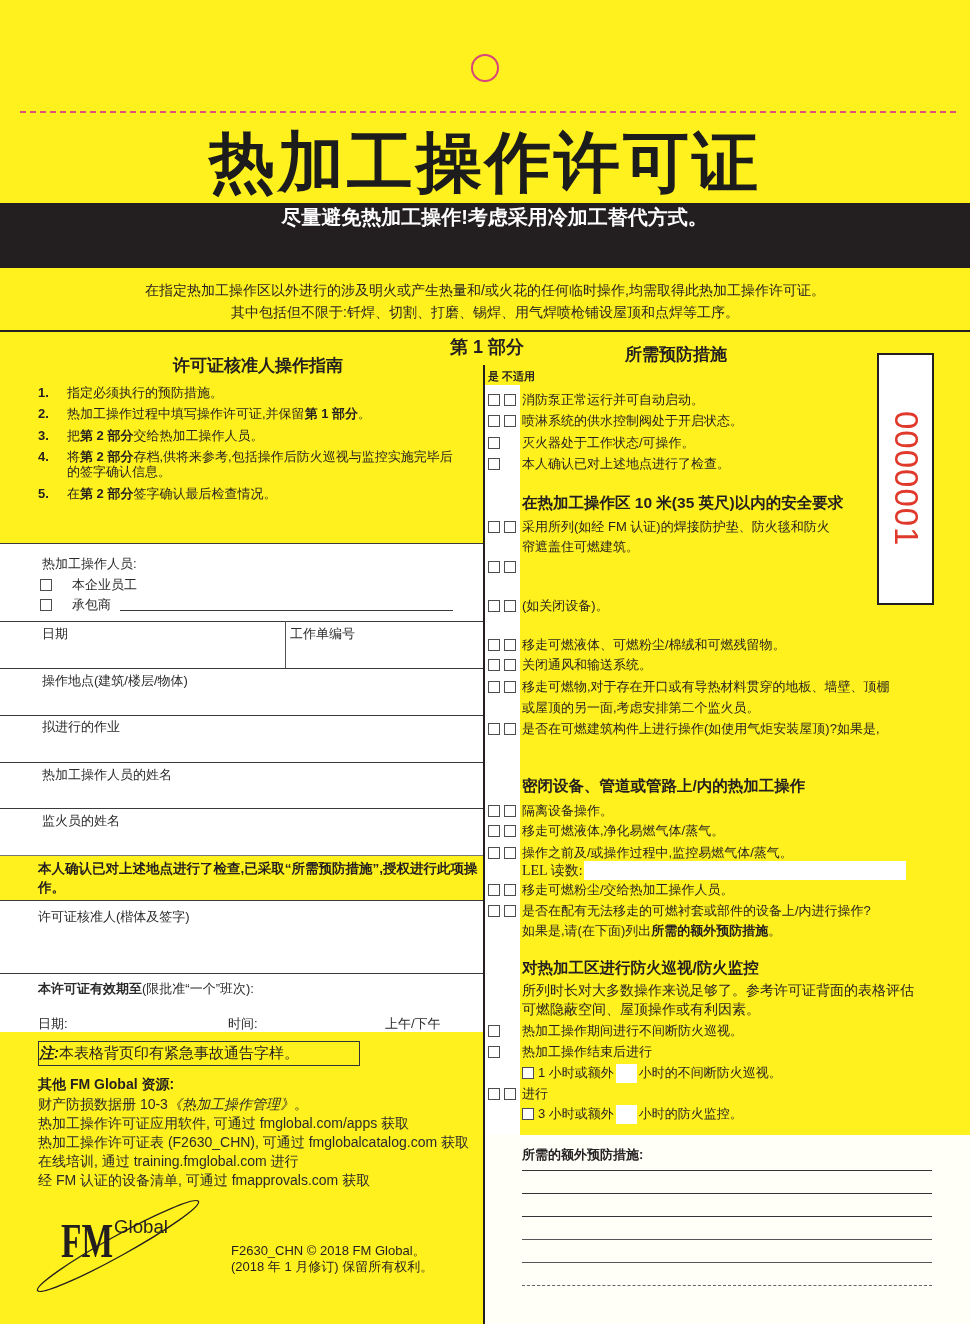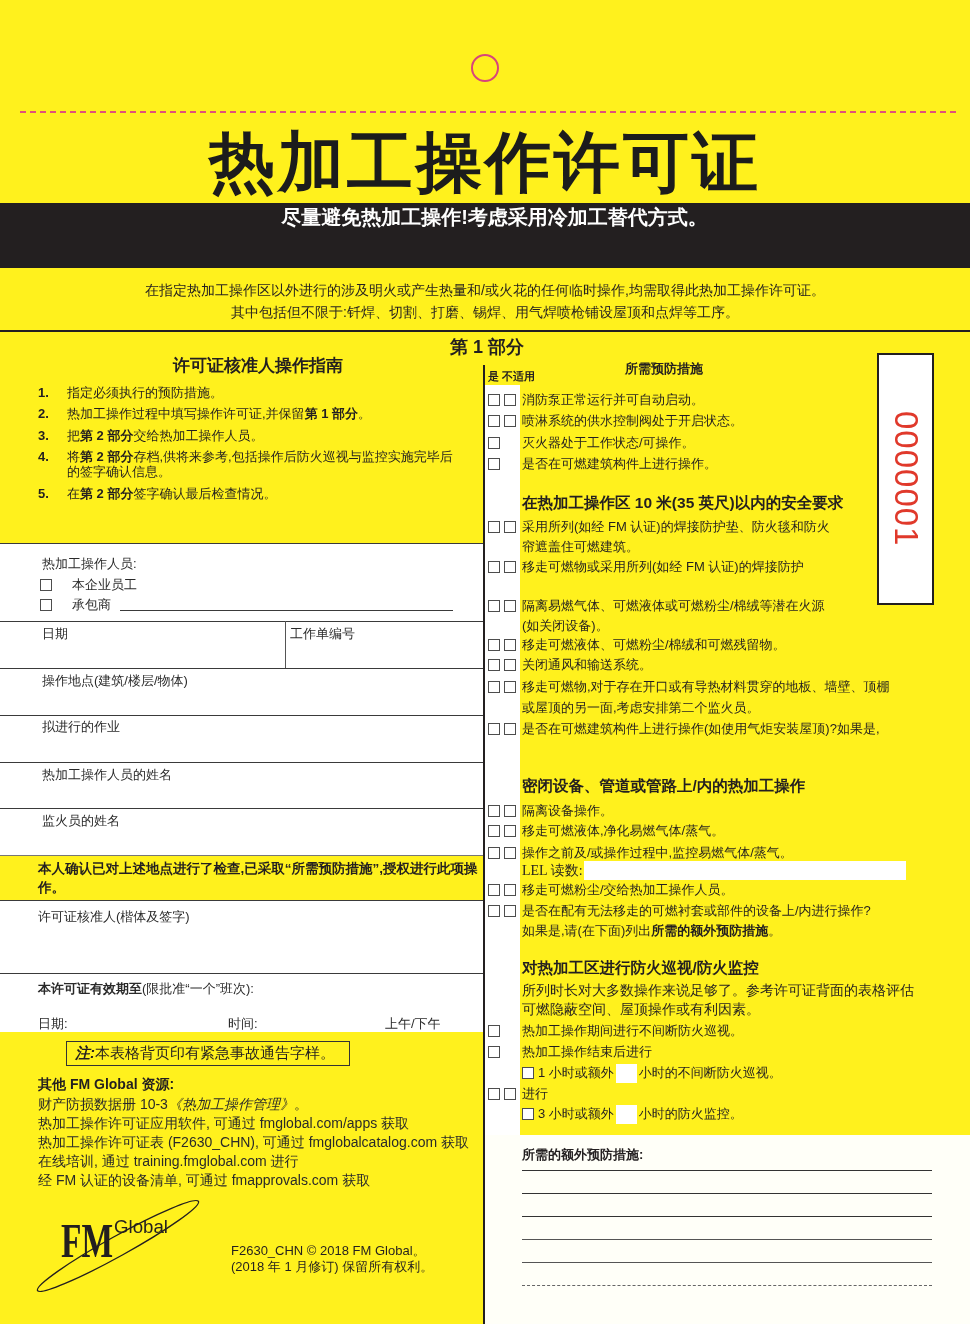--- a/index.html
+++ b/index.html
@@ -29,29 +29,29 @@
   #part-label { left: 450px; top: 335px; font-size: 18px; font-weight: bold; line-height: 24px; }
   #divider { left: 483px; top: 365px; width: 2px; height: 959px; background: #231f20; }
   
   #guide-title { left: 0; width: 516px; top: 355px; text-align: center; font-size: 17px; font-weight: bold; line-height: 22px; }
   .guide-item { position: absolute; left: 38px; width: 430px; font-size: 13px; line-height: 15px; }
   .guide-item .num { position: absolute; left: 0; top: 0; font-weight: bold; }
   .guide-item .txt { position: absolute; left: 29px; top: 0; width: 394px; }
   .white-panel { position: absolute; left: 0; width: 483px; background: #ffffff; }
   .field-label { position: absolute; font-size: 13px; line-height: 16px; white-space: nowrap; color: #2a2a2a; }
   #cert { left: 38px; top: 859px; width: 440px; font-size: 13.5px; line-height: 19px; font-weight: bold; }
-  #note-box { left: 38px; top: 1041px; width: 284px; height: 25px; border: 1.5px solid #333; font-size: 15px; line-height: 22px; padding-left: 8px; white-space: nowrap; margin-left: 28px; }
+  #note-box { left: 38px; top: 1041px; width: 322px; height: 25px; border: 1.5px solid #333; font-size: 15px; line-height: 22px; padding-left: 0; white-space: nowrap; }
   #note-box .lbl { font-weight: bold; font-style: italic; }
   #res-title { left: 38px; top: 1075px; font-size: 14px; font-weight: bold; line-height: 19px; }
   .res-line { position: absolute; left: 38px; font-size: 14px; line-height: 19px; white-space: nowrap; color: #2a2a2a; }
   #logo { left: 30px; top: 1197px; }
   .copy { position: absolute; left: 187px; font-size: 13px; line-height: 16px; white-space: nowrap; margin-left: 44px; }
   
   #col-header { left: 488px; top: 369px; font-size: 11px; font-weight: bold; line-height: 14px; }
-  #prec-title { left: 625px; top: 358px; font-size: 13px; font-weight: bold; line-height: 22px; }
+  #prec-title { left: 625px; top: 344px; font-size: 17px; font-weight: bold; line-height: 22px; }
   #check-col { left: 485px; top: 385px; width: 35px; height: 750px; background: #fff; }
   #bottom-white { left: 485px; top: 1135px; width: 485px; height: 189px; background: #fffff8; }
   #serial-box { left: 877px; top: 353px; width: 57px; height: 252px; background: #fff; border: 2px solid #231f20; display: flex; align-items: center; justify-content: center; }
   #serial-box span { writing-mode: vertical-rl; font-size: 33px; color: #e0392b; letter-spacing: 1px; font-family: "Liberation Sans", sans-serif; }
   .ritem { position: absolute; left: 485px; width: 450px; }
   .ritem .cb1 { left: 3px; top: 4px; }
   .ritem .cb2 { left: 19px; top: 4px; }
   .ritem .txt { position: absolute; left: 37px; top: 0; font-size: 13px; line-height: 19.5px; white-space: nowrap; }
   .rhead { position: absolute; left: 522px; font-size: 15.5px; font-weight: bold; line-height: 20px; white-space: nowrap; }
   .rpara { position: absolute; left: 522px; font-size: 14px; line-height: 19.5px; white-space: nowrap; font-family: Liberation Serif, serif; }
@@ -185,44 +185,42 @@
   <div class="cb cb1"></div>
     <div class="cb cb2"></div>
   <div class="txt">喷淋系统的供水控制阀处于开启状态。</div>
 </div>
 <div class="ritem" style="top:433px">
   <div class="cb cb1"></div>
   <div class="txt">灭火器处于工作状态/可操作。</div>
 </div>
 <div class="ritem" style="top:454px">
   <div class="cb cb1"></div>
-  <div class="txt">是否在可燃建筑构件上进行操作。</div>
+  <div class="txt">本人确认已对上述地点进行了检查。</div>
 </div>
 
 <div class="rhead" style="top:493px">在热加工操作区 10 米(35 英尺)以内的安全要求</div>
 <div class="ritem" style="top:517px">
   <div class="cb cb1"></div>
     <div class="cb cb2"></div>
   <div class="txt">
       <div>采用所列(如经 FM 认证)的焊接防护垫、防火毯和防火</div>
       <div>帘遮盖住可燃建筑。</div>
     </div>
 </div>
 <div class="ritem" style="top:557px">
   <div class="cb cb1"></div>
     <div class="cb cb2"></div>
   <div class="txt">
-      <div>移走可燃物或采用所列(如经 FM 认证)的焊接防护</div>
     </div>
 </div>
 <div class="ritem" style="top:596px">
   <div class="cb cb1"></div>
     <div class="cb cb2"></div>
   <div class="txt">
-      <div>隔离易燃气体、可燃液体或可燃粉尘/棉绒等潜在火源</div>
       <div>(如关闭设备)。</div>
     </div>
 </div>
 <div class="ritem" style="top:635px">
   <div class="cb cb1"></div>
     <div class="cb cb2"></div>
   <div class="txt">移走可燃液体、可燃粉尘/棉绒和可燃残留物。</div>
 </div>
 <div class="ritem" style="top:655px">
   <div class="cb cb1"></div>

